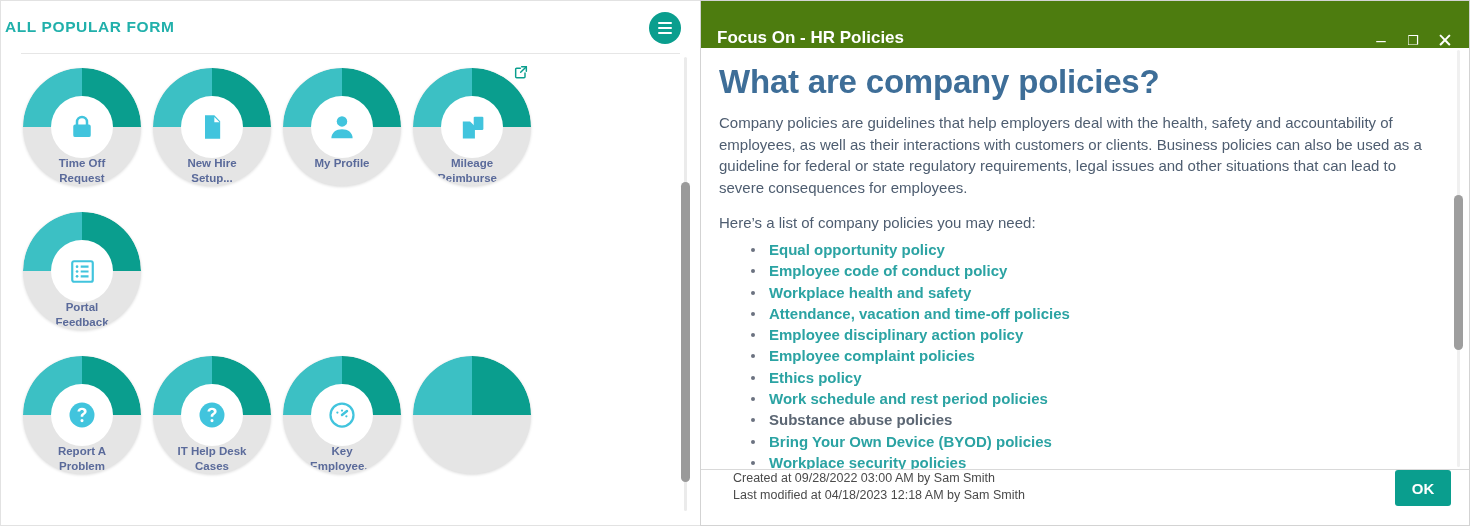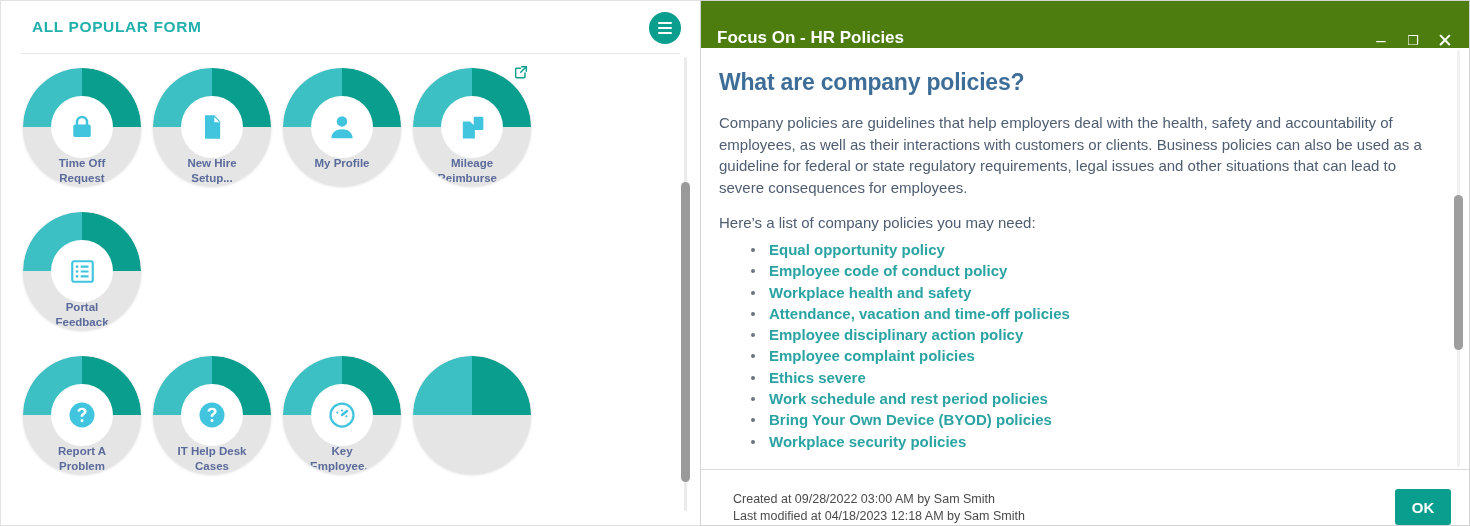--- a/index.html
+++ b/index.html
@@ -32,21 +32,21 @@
     flex-direction: column;
     overflow: hidden;
   }
 
   .panel-header {
     position: relative;
     height: 52px;
     flex: 0 0 52px;
     display: flex;
     align-items: center;
-    padding: 0 14px 0 31px;
+    padding: 0 14px 0 4px;
     background: #ffffff;
   }
 
   .panel-title {
     font-size: 15.5px;
     font-weight: bold;
     letter-spacing: 0.6px;
     color: #21b0ab;
   }
 
@@ -254,21 +254,21 @@
   .win-btn.close { font-size: 19px; }
 
   .dialog-body {
     position: relative;
     flex: 1 1 auto;
     overflow: hidden;
     padding: 14px 30px 0 18px;
   }
 
   .doc-heading {
-    font-size: 23px;
+    font-size: 33px;
     line-height: 40px;
     font-weight: bold;
     color: #3e6e98;
     margin-bottom: 10px;
     letter-spacing: -0.2px;
   }
 
   .doc-para {
     font-size: 15px;
     line-height: 21.5px;
@@ -340,21 +340,21 @@
     background: #9e9e9e;
     border-radius: 5px;
     cursor: pointer;
   }
 
   .dialog-footer {
     flex: 0 0 56px;
     height: 56px;
     border-top: 1px solid #d9d9d9;
     display: flex;
-    align-items: flex-end;
+    align-items: flex-start;
     justify-content: space-between;
     padding: 0 18px 0 32px;
     background: #ffffff;
   }
   .footer-meta {
     font-size: 12.5px;
     line-height: 17px;
     color: #4a4a4a;
   }
   .ok-button {
@@ -567,22 +567,23 @@
       <div class="doc-heading">What are company policies?</div>
       <div class="doc-para">Company policies are guidelines that help employers deal with the health, safety and accountability of employees, as well as their interactions with customers or clients. Business policies can also be used as a guideline for federal or state regulatory requirements, legal issues and other situations that can lead to severe consequences for employees.</div>
       <div class="doc-intro">Here’s a list of company policies you may need:</div>
       <ul class="policy-list" id="policy-list">
           <li><a>Equal opportunity policy</a></li>
           <li><a>Employee code of conduct policy</a></li>
           <li><a>Workplace health and safety</a></li>
           <li><a>Attendance, vacation and time-off policies</a></li>
           <li><a>Employee disciplinary action policy</a></li>
           <li><a>Employee complaint policies</a></li>
-          <li><a>Ethics severe</a></li>
+          <li><a>Ethics policy</a></li>
           <li><a>Work schedule and rest period policies</a></li>
+          <li class="plain">Substance abuse policies</li>
           <li><a>Bring Your Own Device (BYOD) policies</a></li>
           <li><a>Workplace security policies</a></li>
         </ul>
 
       <div class="right-scrollbar">
         <div class="track"></div>
         <div class="thumb"></div>
       </div>
     </div>
 

